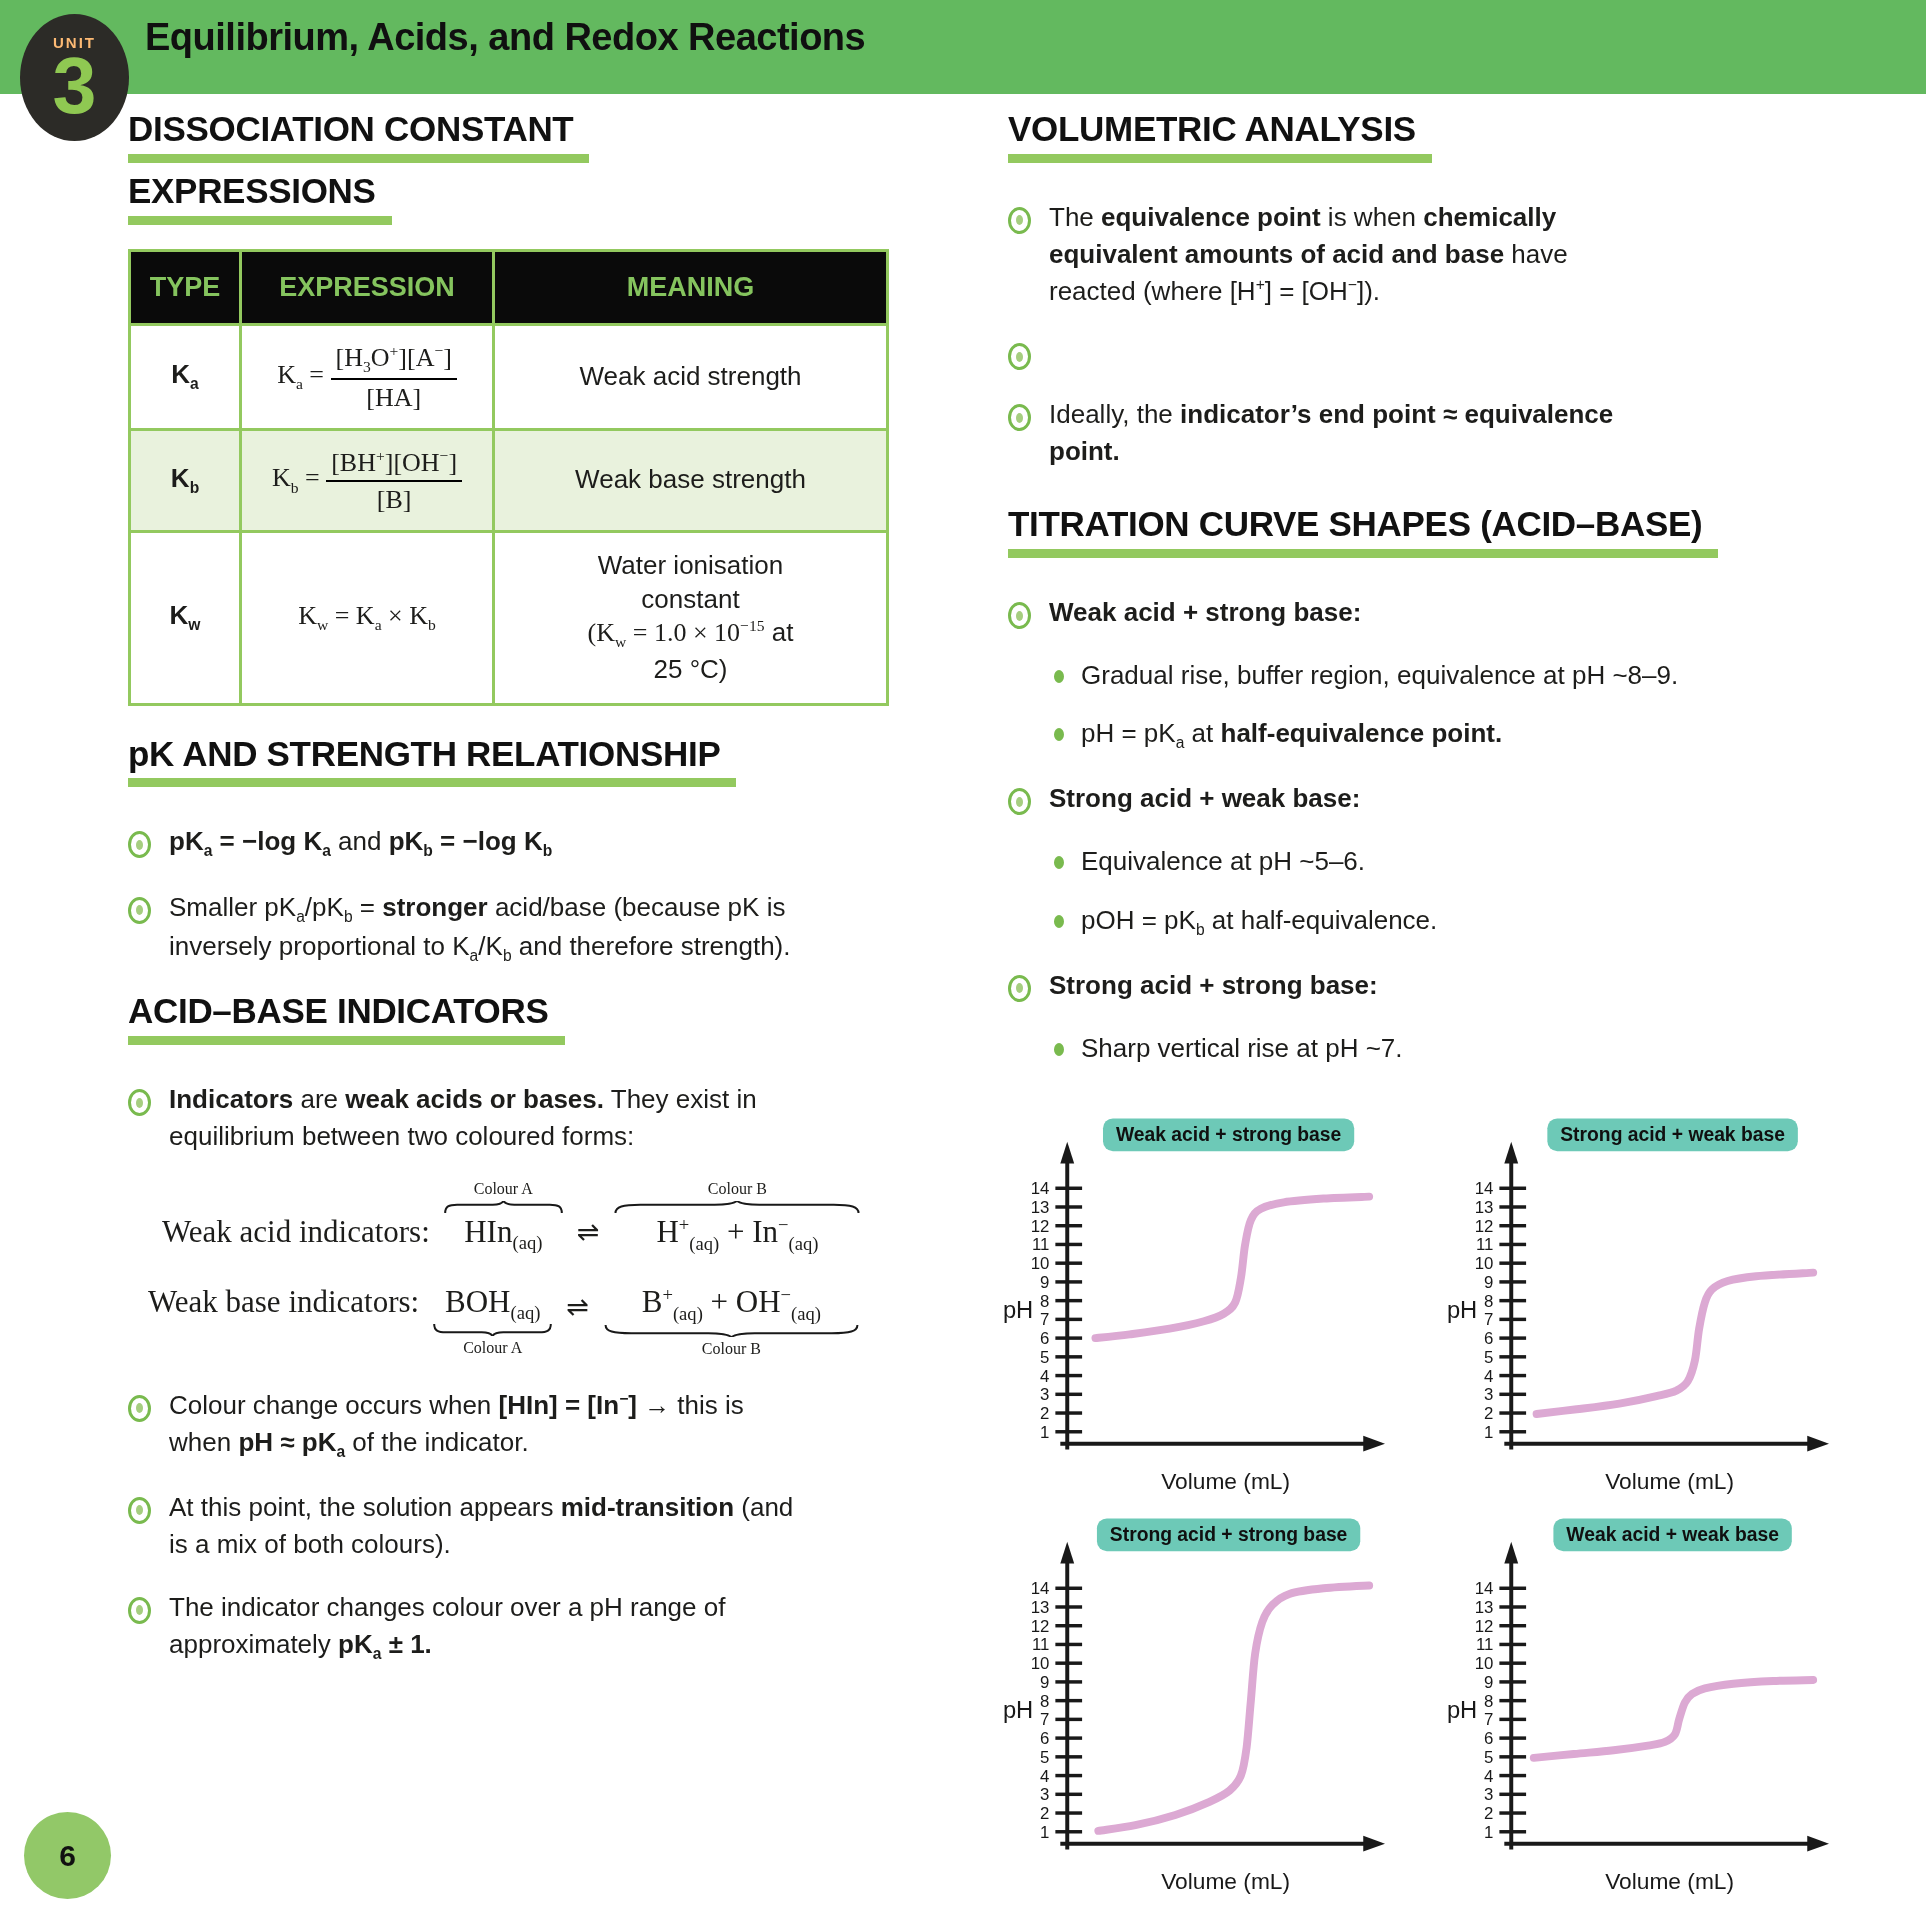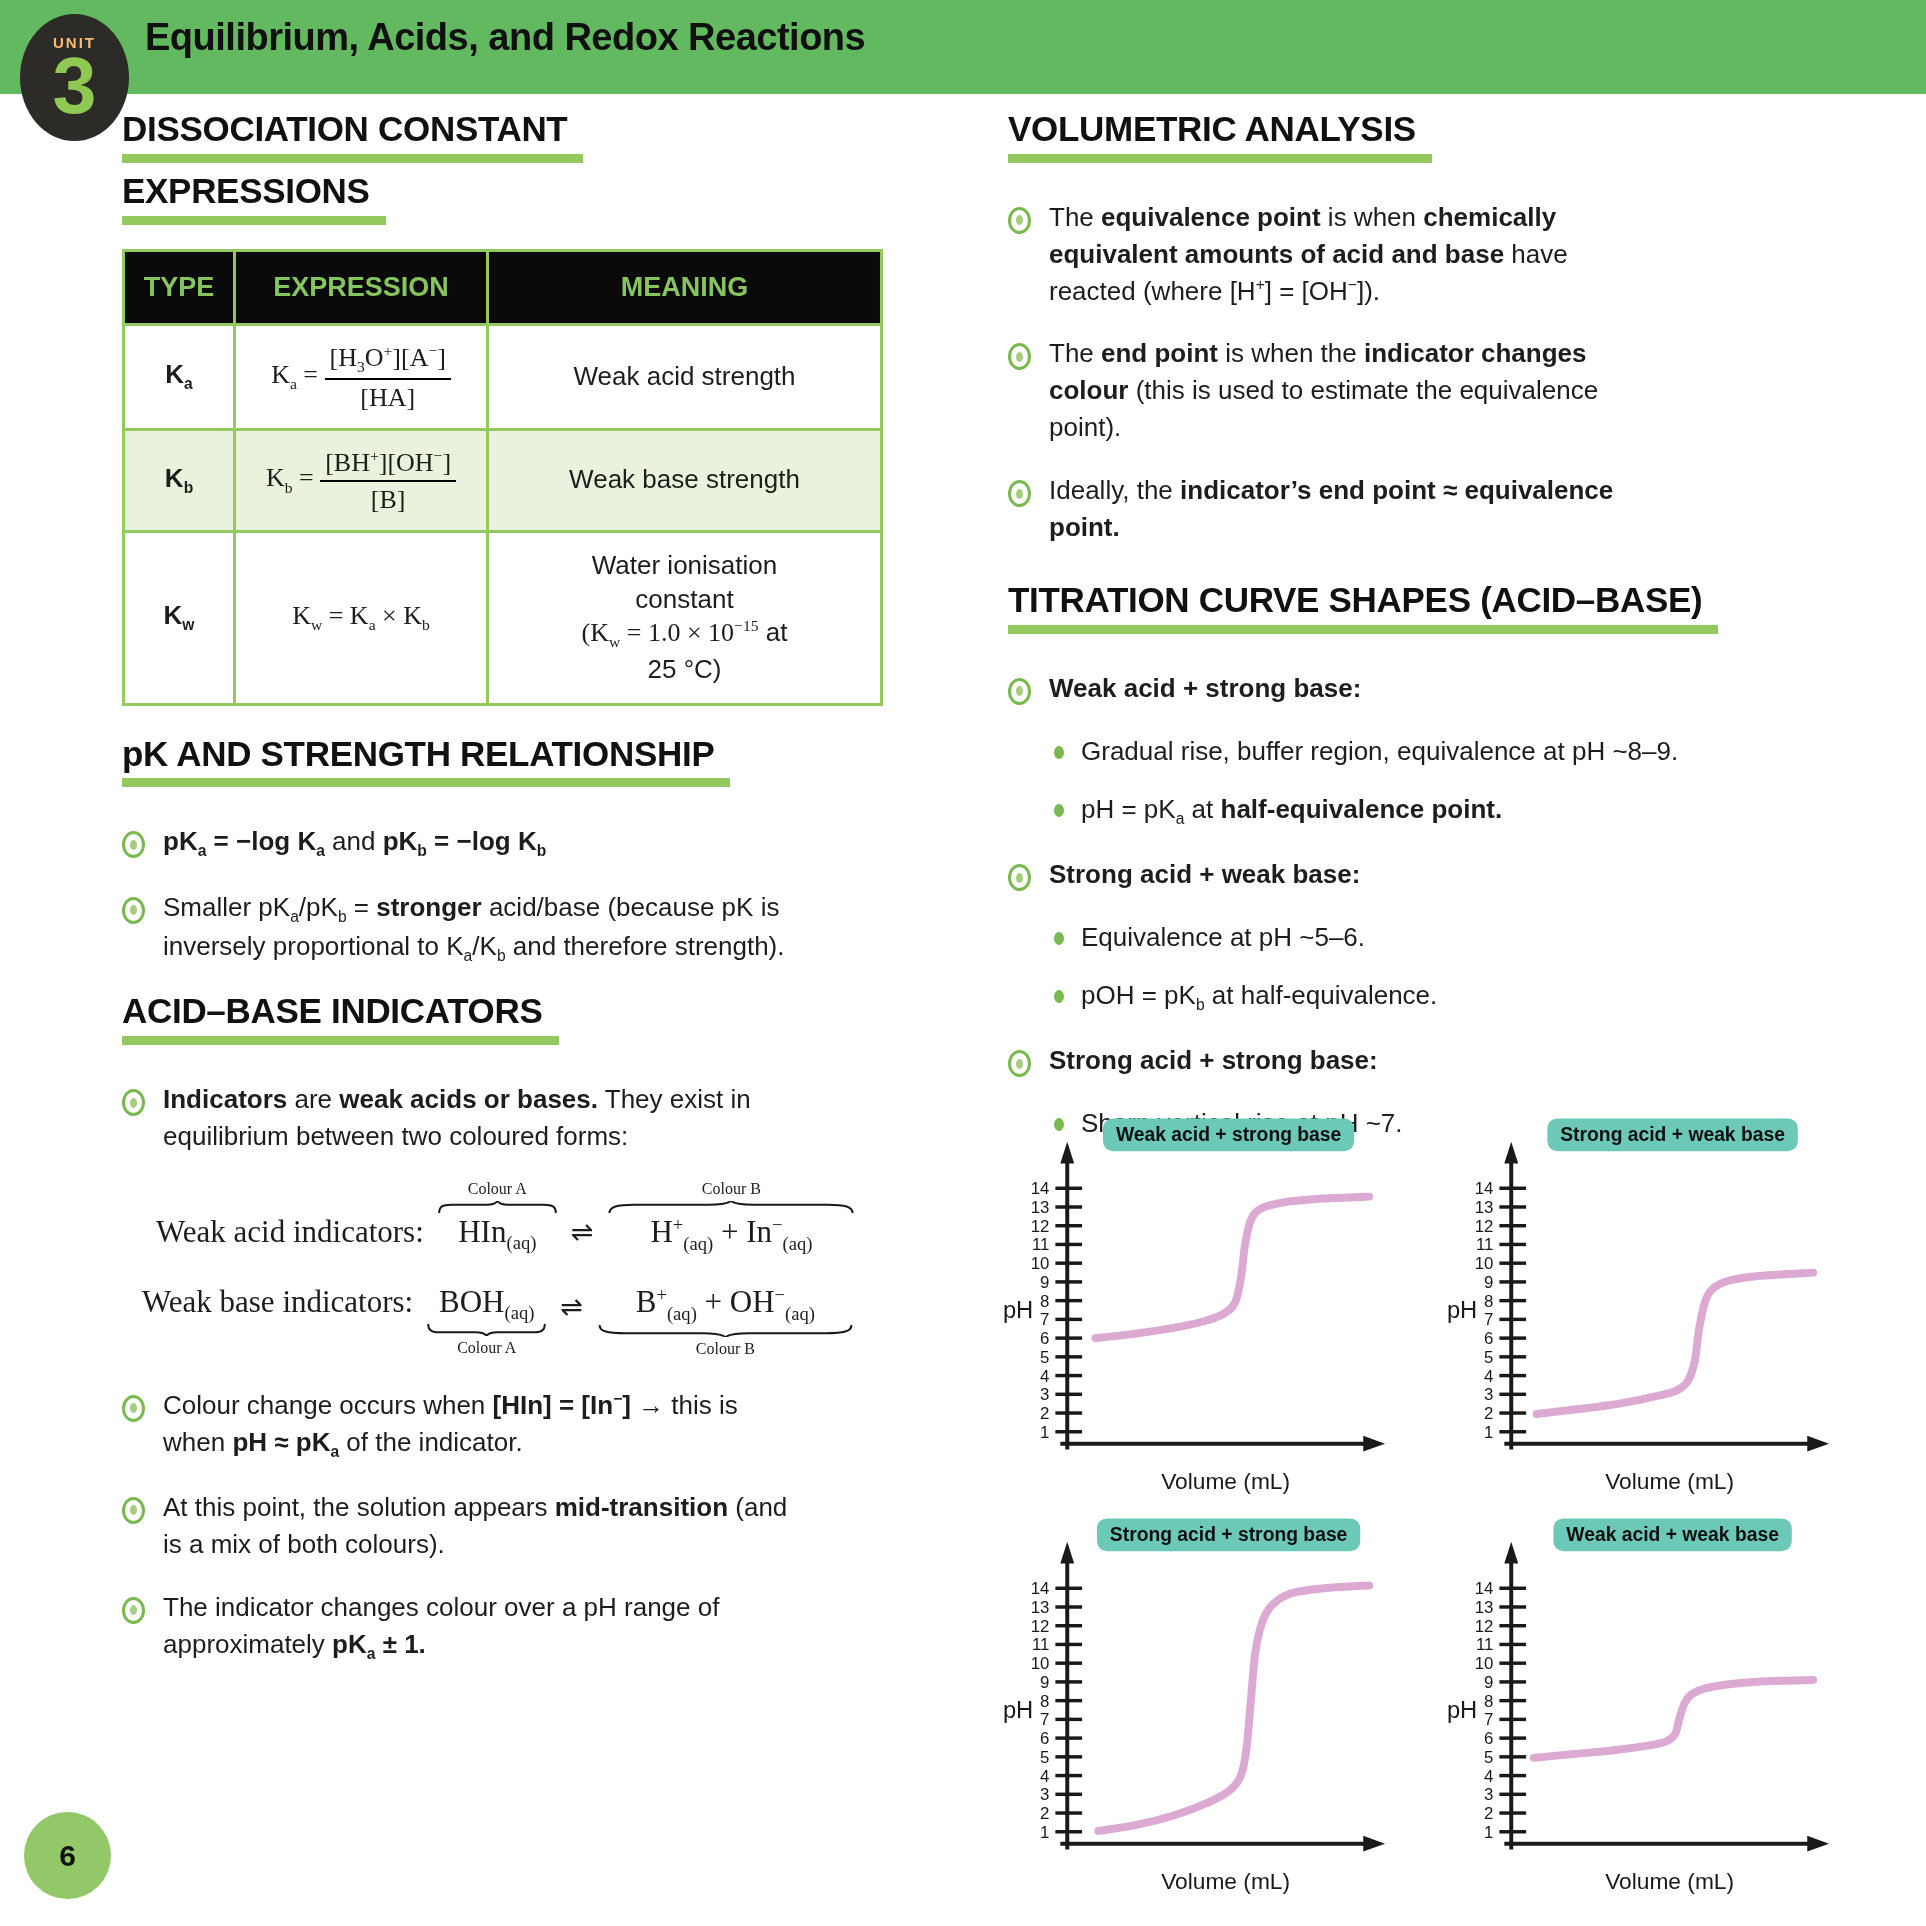--- a/index.html
+++ b/index.html
@@ -4,21 +4,21 @@
 <style>
   html,body{margin:0;padding:0;background:#fff;}
   #page{position:relative;width:1927px;height:1927px;background:#fff;overflow:hidden;
         font-family:"Liberation Sans",sans-serif;color:var(--text,#1d1d1b);}
   .topbar{position:absolute;left:0;top:0;width:1927px;height:94px;background:var(--header-green,#63b95f);}
   .doc-title{position:absolute;left:145px;top:16px;font-size:38px;font-weight:700;letter-spacing:-0.5px;color:#101010;}
   .unit-badge{position:absolute;left:20px;top:14px;width:109px;height:127px;border-radius:50%;
         background:var(--unit-badge-bg,#2c2b27);display:flex;flex-direction:column;align-items:center;z-index:3;}
   .unit-label{color:#fdba74;font-size:15px;font-weight:700;letter-spacing:2px;margin-top:20px;}
   .unit-number{color:var(--unit-number-green,#8fc852);font-size:79px;font-weight:700;line-height:0.88;}
-  .col-left{position:absolute;left:122px;top:111px;width:827px;}
+  .col-left{position:absolute;left:128px;top:111px;width:827px;}
   .col-right{position:absolute;left:1008px;top:111px;width:849px;}
   .h2{display:inline-block;font-size:35px;font-weight:700;letter-spacing:-0.3px;line-height:1.05;color:#111;
       border-bottom:9px solid var(--accent-light-green,#93c95f);padding:0 16px 6px 0;margin:0 0 10px 0;}
   .h2-stack div{line-height:1;}
   .sec{margin-bottom:14px;}
   .ktable{border-collapse:collapse;table-layout:fixed;width:758px;margin:14px 0 30px 0;}
   .ktable th{background:#0a0a0a;color:var(--table-header-text,#85c45e);font-size:27px;font-weight:700;
       padding:20px 8px;border:3px solid var(--accent-light-green,#93c95f);}
   .ktable td{border:3px solid var(--accent-light-green,#93c95f);text-align:center;font-size:26px;
       padding:16px 10px;vertical-align:middle;line-height:1.3;}
@@ -189,21 +189,20 @@
     <div>
       <span class="h2">VOLUMETRIC ANALYSIS</span>
     </div>
     <div>
         <div class="bullet">
           <span class="bicon"></span>
           <div class="btext">The <b>equivalence point</b> is when <b>chemically equivalent amounts of acid and base</b> have reacted (where [H<sup>+</sup>] = [OH<sup>−</sup>]).</div>
         </div>
         <div class="bullet">
           <span class="bicon"></span>
-          <div class="btext">The <b>end point</b> is when the <b>indicator changes colour</b> (this is used to estimate the equivalence point).</div>
         </div>
         <div class="bullet">
           <span class="bicon"></span>
           <div class="btext">Ideally, the <b>indicator’s end point ≈ equivalence point.</b></div>
         </div>
       </div>
 
     <div style="margin-top:36px">
       <span class="h2">TITRATION CURVE SHAPES (ACID–BASE)</span>
     </div>

